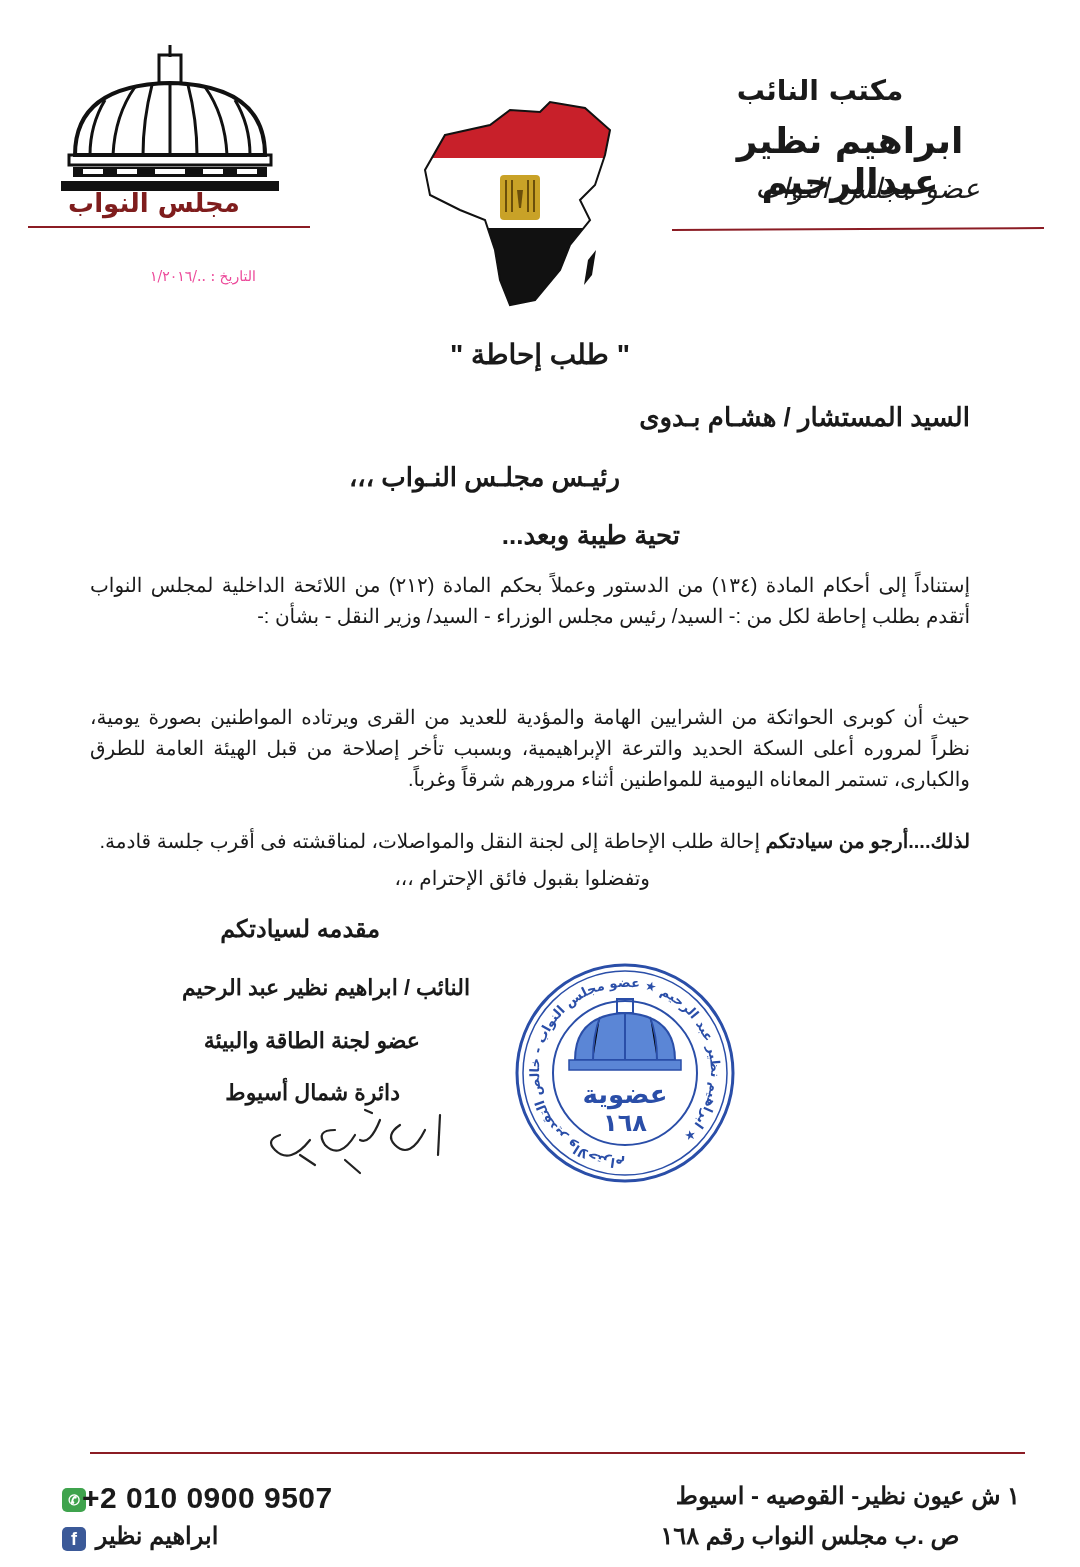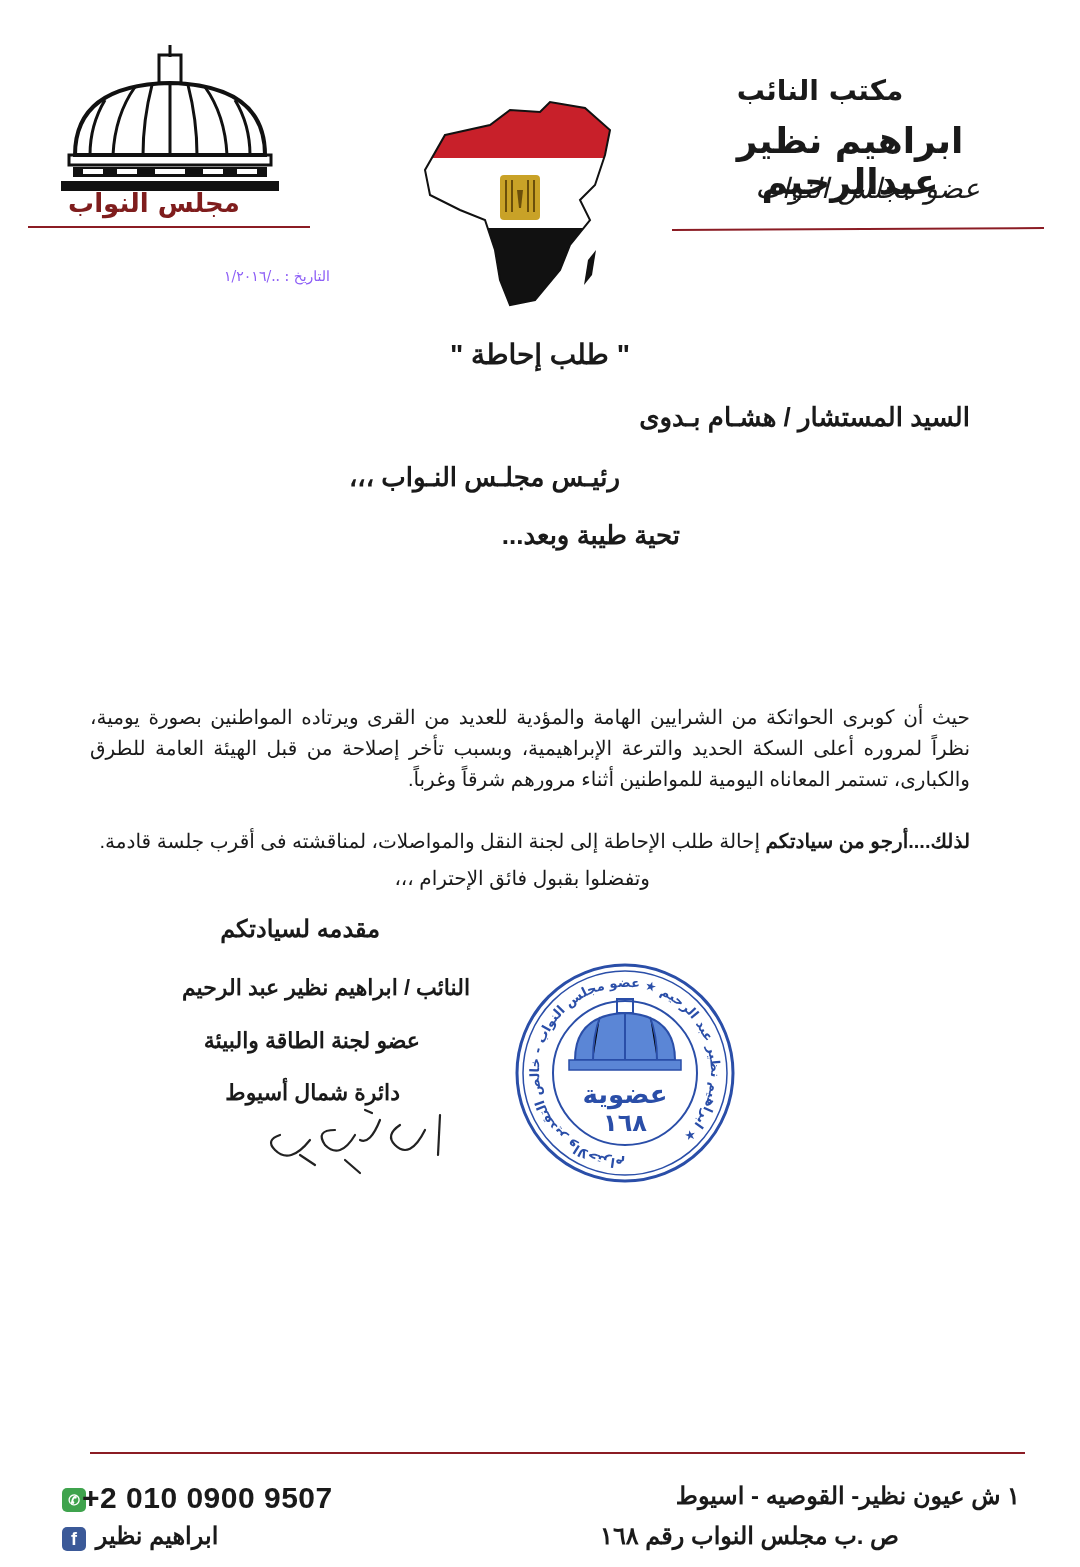--- a/index.html
+++ b/index.html
@@ -4,21 +4,21 @@
 <style>
   html, body { margin: 0; padding: 0; background: #ffffff; }
   body { width: 1080px; height: 1567px; position: relative; overflow: hidden; font-family: "DejaVu Sans", sans-serif; color: #1a1a1a; }
   .abs { position: absolute; }
   .rtl { direction: rtl; unicode-bidi: embed; }
 
   
   #dome { left: 55px; top: 45px; width: 230px; height: 150px; }
   #dome-caption { left: 44px; top: 188px; width: 220px; text-align: center; font-size: 26px; font-weight: bold; letter-spacing: 1px; color: #7f1d1d; }
   #rule-left { left: 28px; top: 226px; width: 282px; height: 2px; background: #8b1c24; }
-  #date-line { left: 150px; top: 268px; width: 180px; text-align: right; font-family: "DejaVu Serif", serif; font-size: 14px; color: #8b5cf6; }
+  #date-line { left: 150px; top: 268px; width: 180px; text-align: left; font-family: "DejaVu Serif", serif; font-size: 14px; color: #ec4899; }
 
   
   #africa { left: 400px; top: 100px; width: 230px; height: 215px; }
 
   
   #office-label { left: 700px; top: 74px; width: 240px; text-align: center; font-size: 28px; font-weight: bold; }
   #mp-name { left: 680px; top: 120px; width: 340px; text-align: center; font-size: 36px; font-weight: bold; }
   #mp-role { left: 720px; top: 172px; width: 260px; text-align: right; font-size: 28px; font-style: italic; }
   #rule-right { left: 672px; top: 228px; width: 372px; height: 2px; background: #8b1c24; transform: rotate(-0.3deg); }
 
@@ -43,21 +43,21 @@
   #sig-committee { left: 170px; top: 1028px; width: 250px; font-size: 22px; }
   #sig-district { left: 200px; top: 1080px; width: 200px; font-size: 22px; }
   #signature { left: 260px; top: 1105px; width: 200px; height: 70px; }
 
   
   #stamp { left: 505px; top: 955px; width: 240px; height: 230px; }
 
   
   #rule-footer { left: 90px; top: 1452px; width: 935px; height: 2px; background: #8b1c24; }
   #addr-line1 { left: 600px; top: 1482px; width: 420px; text-align: right; font-family: "Liberation Sans", sans-serif; font-size: 24px; font-weight: bold; }
-  #addr-line2 { left: 600px; top: 1522px; width: 420px; text-align: left; font-family: "Liberation Sans", sans-serif; font-size: 24px; font-weight: bold; }
+  #addr-line2 { left: 600px; top: 1522px; width: 420px; text-align: center; font-family: "Liberation Sans", sans-serif; font-size: 24px; font-weight: bold; }
   #phone { left: 82px; top: 1481px; width: 270px; font-family: "Liberation Sans", sans-serif; font-size: 30px; font-weight: bold; letter-spacing: 0.5px; }
   #fb-name { left: 95px; top: 1522px; width: 140px; font-family: "Liberation Sans", sans-serif; font-size: 24px; font-weight: bold; text-align: left; }
   .social-icon { width: 24px; height: 24px; border-radius: 5px; display: flex; align-items: center; justify-content: center; color: #fff; font-weight: bold; font-family: "Liberation Sans", sans-serif; }
   #whatsapp-icon { left: 62px; top: 1488px; background: #3fa34d; font-size: 14px; }
   #facebook-icon { left: 62px; top: 1527px; background: #3b5998; font-size: 18px; }
 </style>
 </head>
 <body>
 
 <svg id="dome" class="abs" viewBox="0 0 230 150">
@@ -102,21 +102,21 @@
 <div id="mp-name" class="abs rtl">ابراهيم نظير عبدالرحيم</div>
 <div id="mp-role" class="abs rtl">عضو مجلس النواب</div>
 <div id="rule-right" class="abs"></div>
 
 <div id="doc-title" class="abs rtl">" طلب إحاطة "</div>
 <div id="addressee" class="abs rtl">السيد المستشار / هشـام بـدوى</div>
 <div id="addressee-title" class="abs rtl">رئيـس مجلـس النـواب ،،،</div>
 <div id="greeting" class="abs rtl">تحية طيبة وبعد...</div>
 
 <div id="para1" class="abs rtl para">
-  <br>
+  <span>إستناداً إلى أحكام المادة (١٣٤) من الدستور وعملاً بحكم المادة (٢١٢) من اللائحة الداخلية لمجلس النواب أتقدم بطلب إحاطة لكل من :- السيد/ رئيس مجلس الوزراء - السيد/ وزير النقل - بشأن :-</span><br>
 </div>
 
 <div id="para2" class="abs rtl para">حيث أن كوبرى الحواتكة من الشرايين الهامة والمؤدية للعديد من القرى ويرتاده المواطنين بصورة يومية، نظراً لمروره أعلى السكة الحديد والترعة الإبراهيمية، وبسبب تأخر إصلاحة من قبل الهيئة العامة للطرق والكبارى، تستمر المعاناه اليومية للمواطنين أثناء مرورهم شرقاً وغرباً.</div>
 
 <div id="para3" class="abs rtl para">
   <b>لذلك....أرجو من سيادتكم</b><span> إحالة طلب الإحاطة إلى لجنة النقل والمواصلات، لمناقشته فى أقرب جلسة قادمة.</span>
 </div>
 <div id="closing" class="abs rtl">وتفضلوا بقبول فائق الإحترام ،،،</div>
 
 <div id="presented" class="abs rtl sig">مقدمه لسيادتكم</div>

